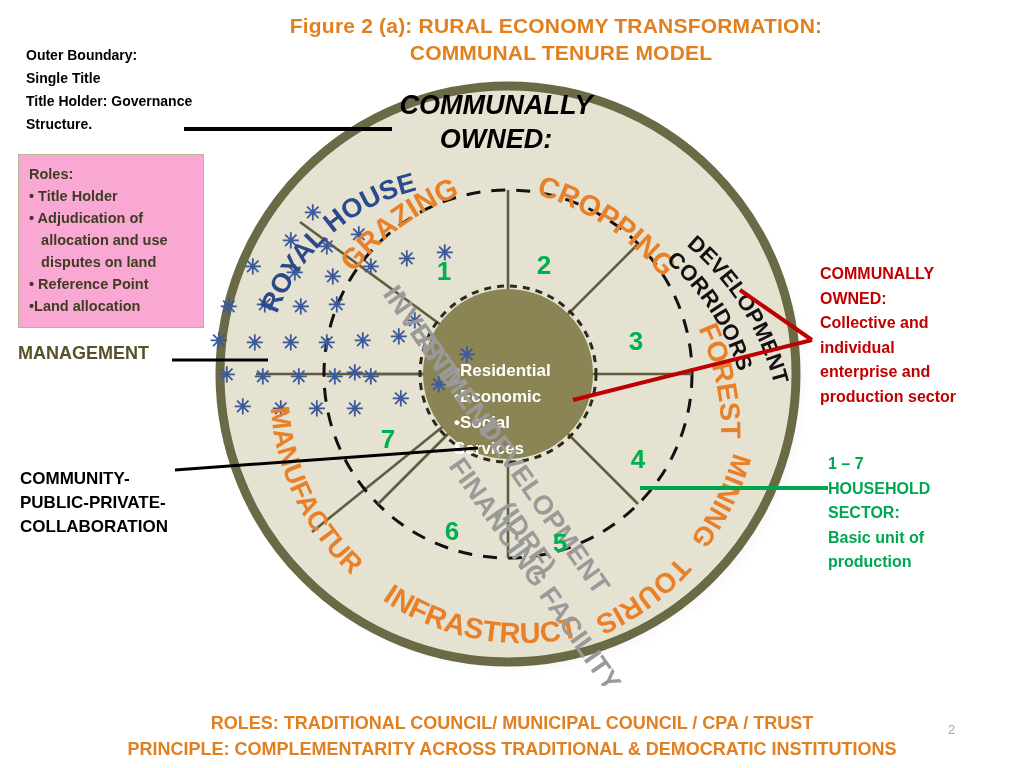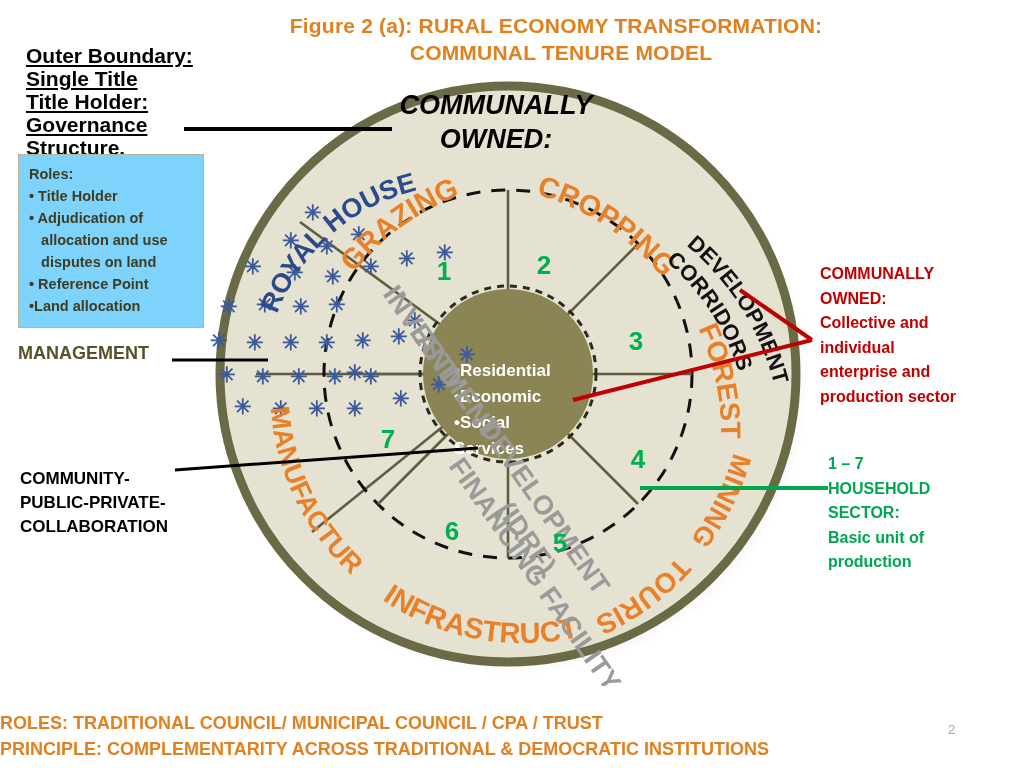--- a/index.html
+++ b/index.html
@@ -33,28 +33,27 @@
     letter-spacing: 0.2px;
     margin-left: 44px;
   }
   #title .l2 { display:block;padding-left:10px; }
 
   
   #outer-boundary-note {
     left: 26px; top: 44px; width: 240px;
     color: #000;
     font-weight: bold;
-    font-size: 21px;
+    font-size: 14px;
     line-height: 23px;
-    text-decoration: underline;
   }
   #roles-box {
     left: 18px; top: 154px; width: 186px;
     border: 1px solid #b8b496;
-    background: #7dd3fc;
+    background: #f9a8d4;
     padding: 8px 10px 10px 10px;
     color: #3f3c22;
     font-weight: bold;
     font-size: 14.5px;
     line-height: 22px;
     box-sizing: border-box;
   }
   #roles-box .rl { display:block; white-space: pre; }
 
   #trad-mgmt {
@@ -85,20 +84,21 @@
     left: 828px; top: 452px; width: 200px;
     color: #00A550;
     font-weight: bold;
     font-size: 16px;
     line-height: 24.5px;
   }
 
   
   #footer {
     left: 0; top: 710px; width: 1024px;
+    text-align: center;
     color: #E08020;
     font-weight: bold;
     font-size: 18px;
     line-height: 26px;
   }
   #pagenum {
     left: 948px; top: 722px;
     color: #c8a070;
     font-size: 13px;
   }

